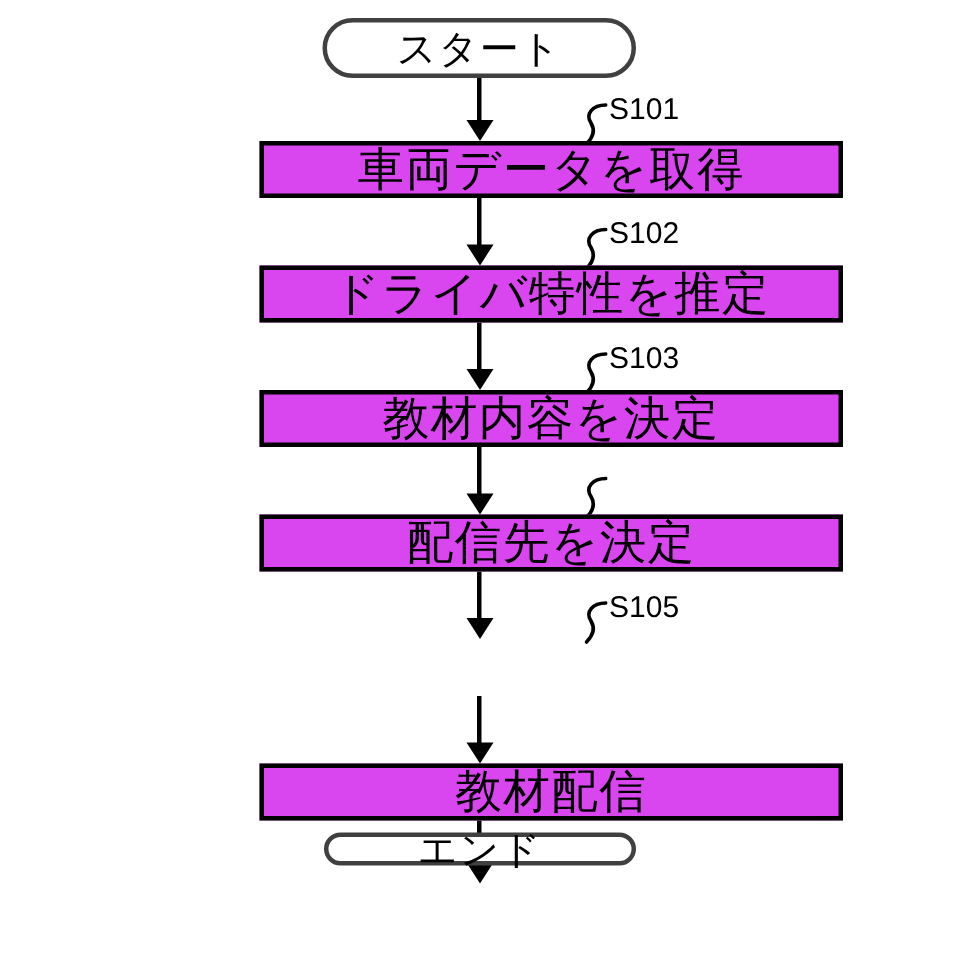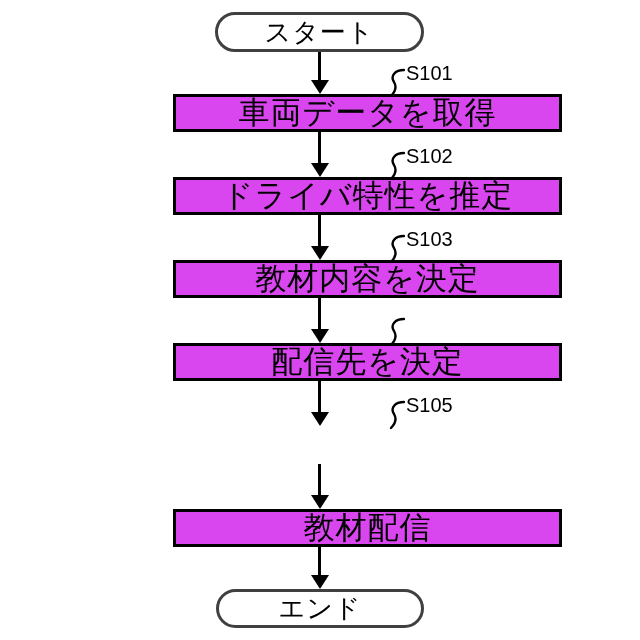--- a/index.html
+++ b/index.html
@@ -7,21 +7,21 @@
     position:relative;width:640px;height:640px;background:#ffffff;
     font-family:"Liberation Sans","DejaVu Sans",sans-serif;color:#000;
     overflow:hidden;
   }
   .terminal{
     position:absolute;box-sizing:border-box;border:3px solid #404040;border-radius:22px;
     background:#fff;display:flex;align-items:center;justify-content:center;
     font-size:26px;letter-spacing:1px;
   }
   .t-start{left:215px;top:12px;width:209px;height:40px;}
-  .t-end{left:216px;top:589px;width:208px;height:39px;}
+  .t-end{left:216px;top:555px;width:208px;height:22px;}
   .pbox{
     position:absolute;box-sizing:border-box;left:125px;width:389px;height:38px;
     border:3px solid #000;background:#d946ef;display:flex;align-items:center;justify-content:center;
     font-size:31px;letter-spacing:1px;margin-left:48px;
   }
   .b1{top:94px}.b2{top:177px}.b3{top:260px}.b4{top:343px}.b5{top:426px}.b6{top:509px}
   .arrow{position:absolute;left:311px;width:18px;}
   .a1{top:52px;height:42px}.a2{top:132px;height:45px}.a3{top:215px;height:45px}
   .a4{top:298px;height:45px}.a5{top:381px;height:45px}.a6{top:464px;height:45px}
   .a7{top:547px;height:42px}

